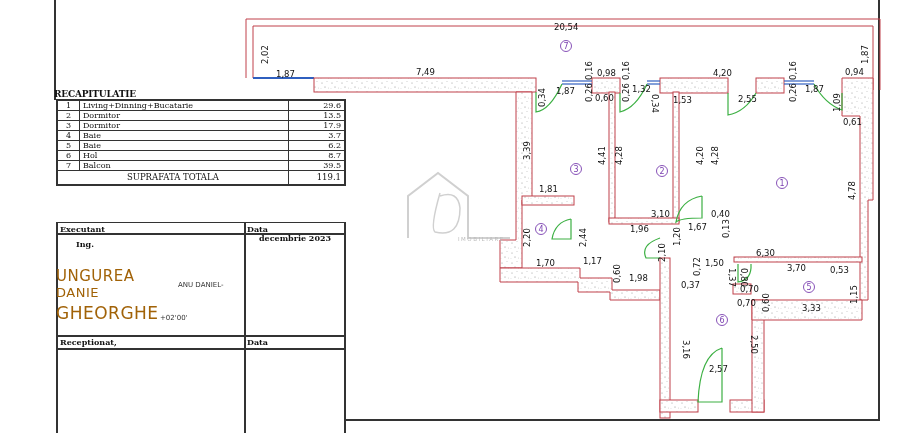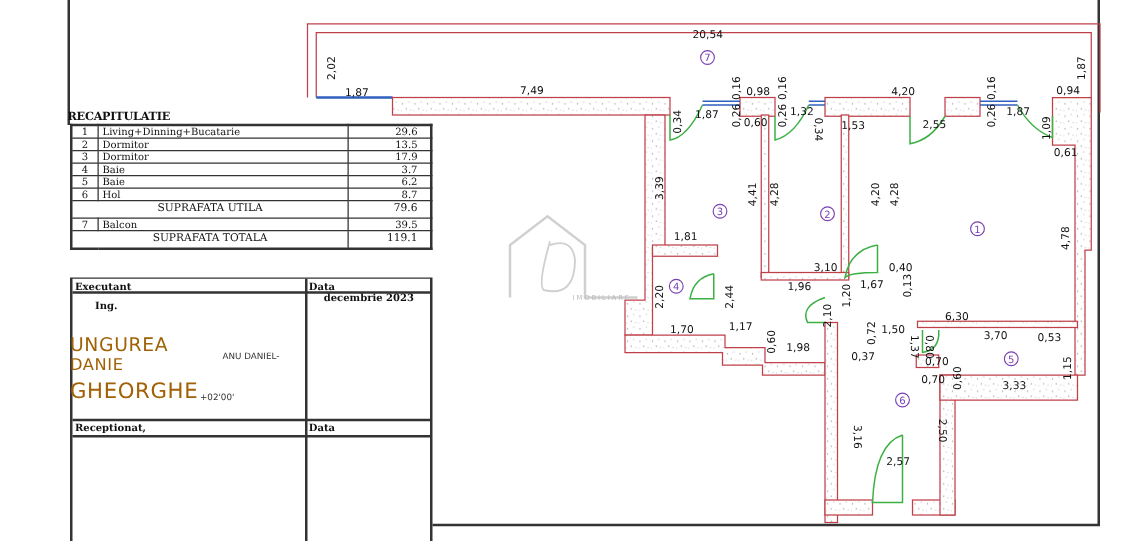--- a/index.html
+++ b/index.html
@@ -4,21 +4,21 @@
 <style>
   html,body{margin:0;padding:0;background:#fff;}
   body{width:900px;height:433px;position:relative;overflow:hidden;font-family:"DejaVu Serif",serif;}
   .frame-line{position:absolute;background:#333;}
   #plan{position:absolute;left:0;top:0;}
   .tbl-title{position:absolute;left:54px;top:89px;font-size:9px;font-weight:bold;letter-spacing:-0.2px;color:#111;}
   table.recap{position:absolute;left:56px;top:99px;width:290px;border-collapse:collapse;font-size:8px;color:#111;border:2px solid #333;}
   table.recap td,table.recap th{border:1px solid #333;padding:0 3px;line-height:9px;height:9px;font-weight:normal;}
   table.recap th{font-weight:bold;text-align:center;line-height:8.5px;}
   table.recap td.c{text-align:center;}
-  table.recap td.r{text-align:right;padding-right:10px;}
+  table.recap td.r{text-align:right;}
   table.recap tr.sum td{height:13px;font-size:8.5px;}
   .sig{position:absolute;left:56px;top:222px;width:290px;height:248px;border:2px solid #333;border-top:1.5px solid #333;box-sizing:border-box;font-size:8px;color:#111;}
   .sig .vdiv{position:absolute;left:186px;top:0;bottom:0;width:1.5px;background:#333;}
   .sig .hl{position:absolute;left:0;right:0;height:1.5px;background:#333;}
   .sig .lbl{position:absolute;font-weight:bold;}
   .sig .txt{position:absolute;}
   .blur{position:absolute;font-family:"DejaVu Sans",sans-serif;font-size:15px;color:#a16207;letter-spacing:0.5px;}
   .blur-small{position:absolute;font-family:"DejaVu Sans",sans-serif;font-size:7px;color:#333;}
   .dim{font-family:"DejaVu Sans",sans-serif;font-size:8.5px;fill:#111;}
   .room{font-family:"DejaVu Sans",sans-serif;font-size:8px;fill:#7a3fb0;}
@@ -214,24 +214,20 @@
   <tr>
         <td class="c">5</td>
         <td>Baie</td>
         <td class="r">6.2</td>
       </tr>
   <tr>
         <td class="c">6</td>
         <td>Hol</td>
         <td class="r">8.7</td>
       </tr>
-  <tr class="sum">
-        <td colspan="2" class="c">SUPRAFATA UTILA</td>
-        <td class="r">79.6</td>
-      </tr>
   <tr>
         <td class="c">7</td>
         <td>Balcon</td>
         <td class="r">39.5</td>
       </tr>
   <tr class="sum">
         <td colspan="2" class="c">SUPRAFATA TOTALA</td>
         <td class="r">119.1</td>
       </tr>
 </tbody>

